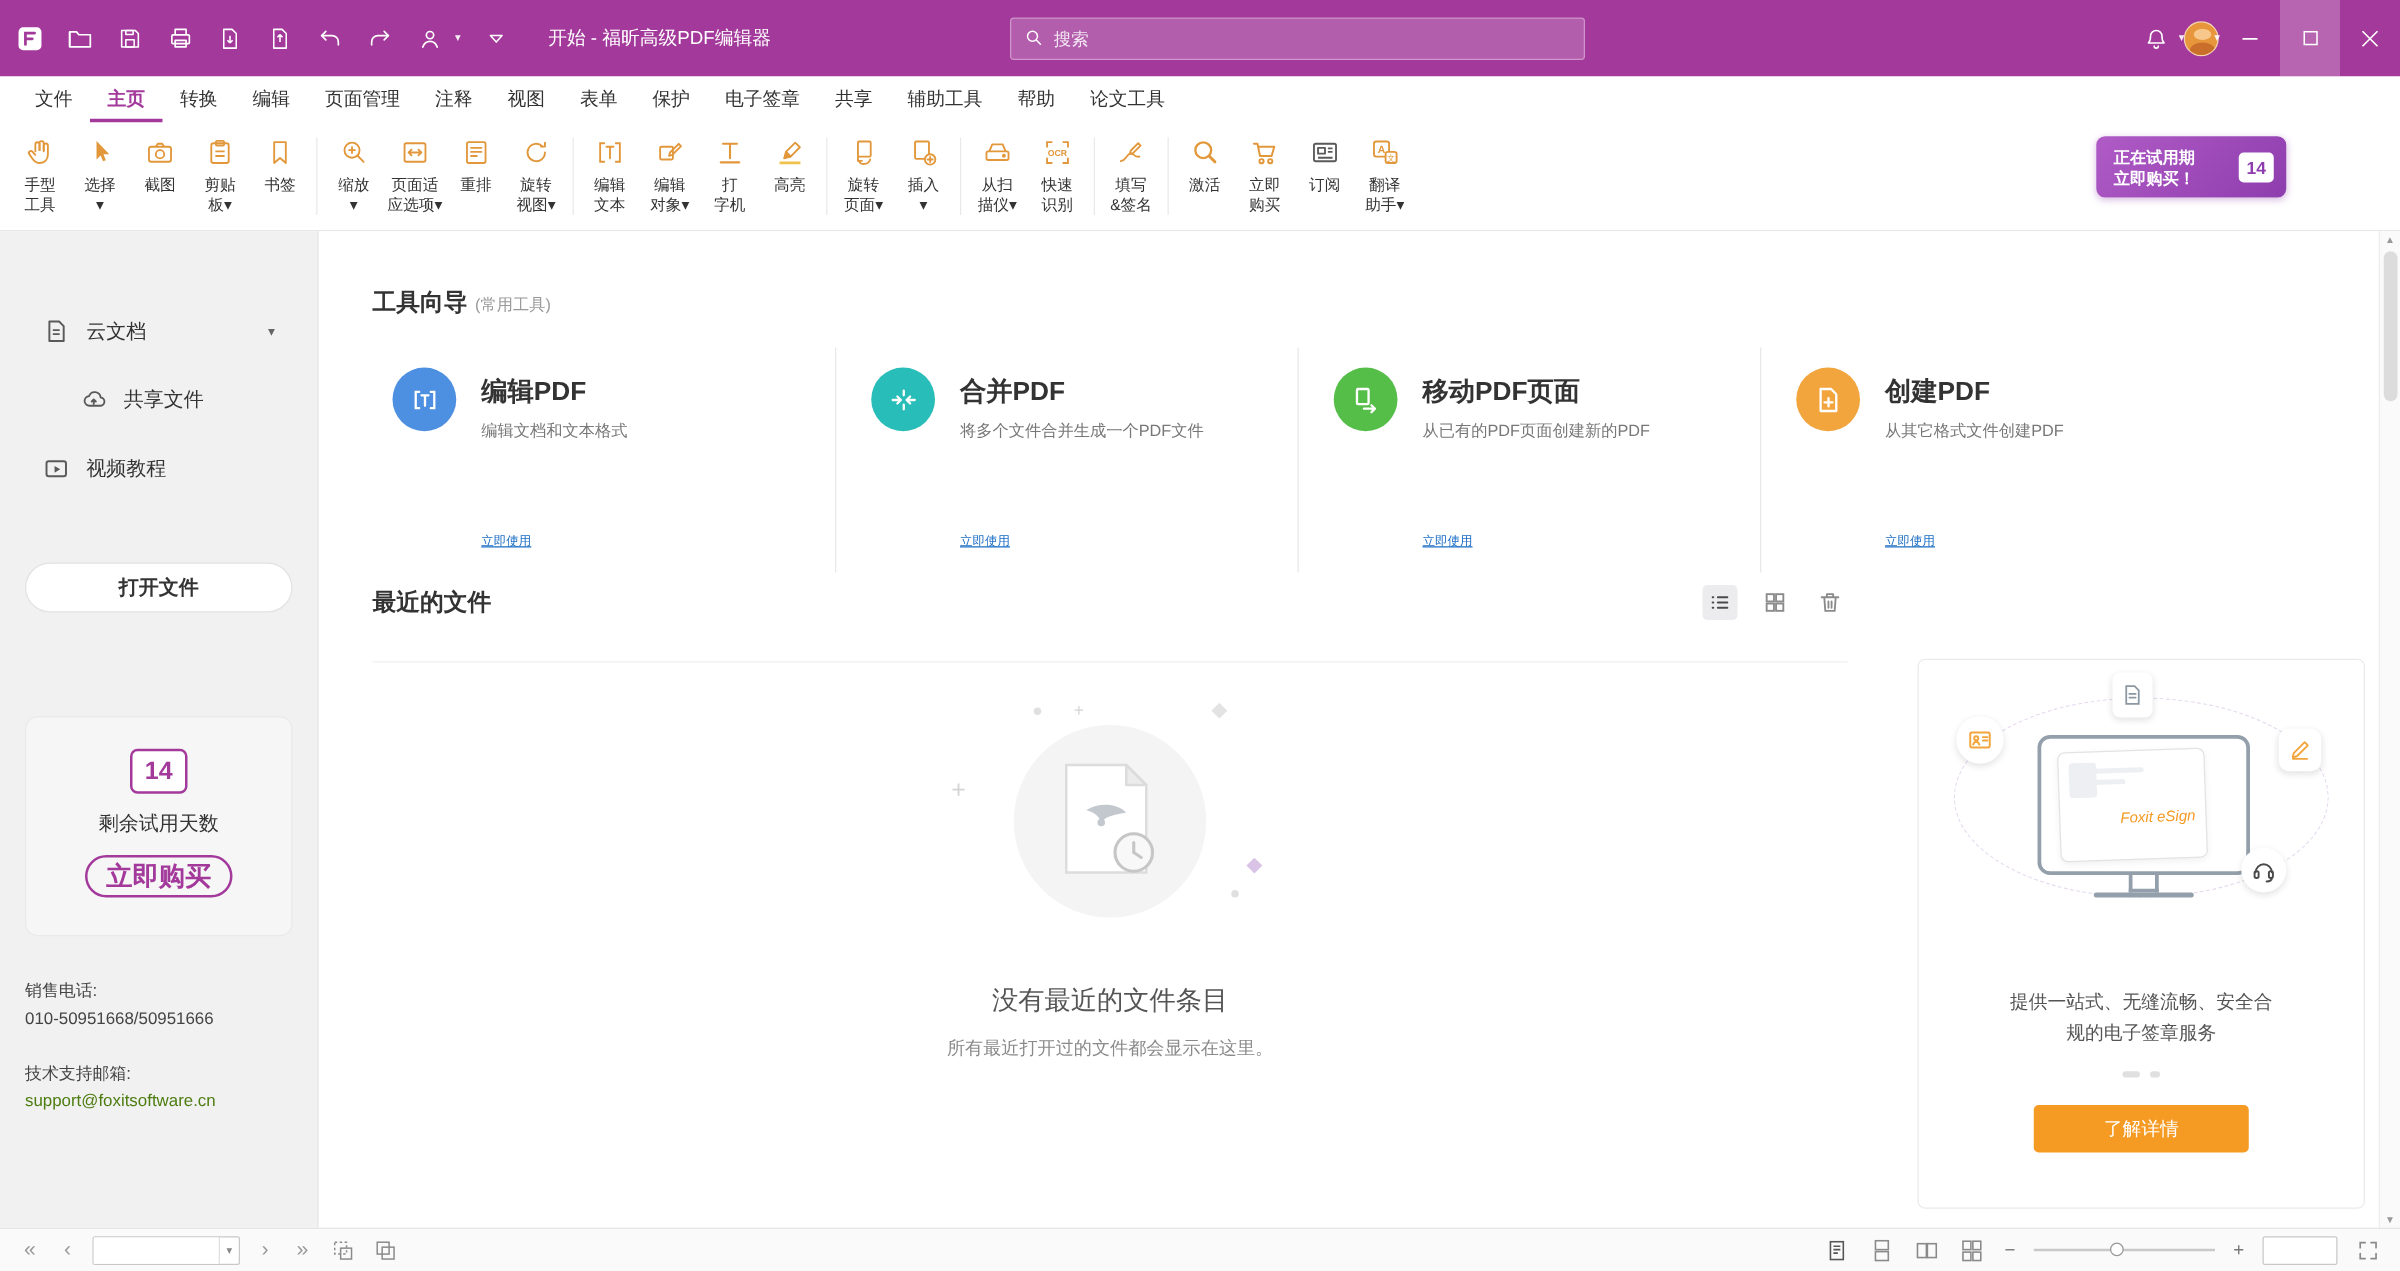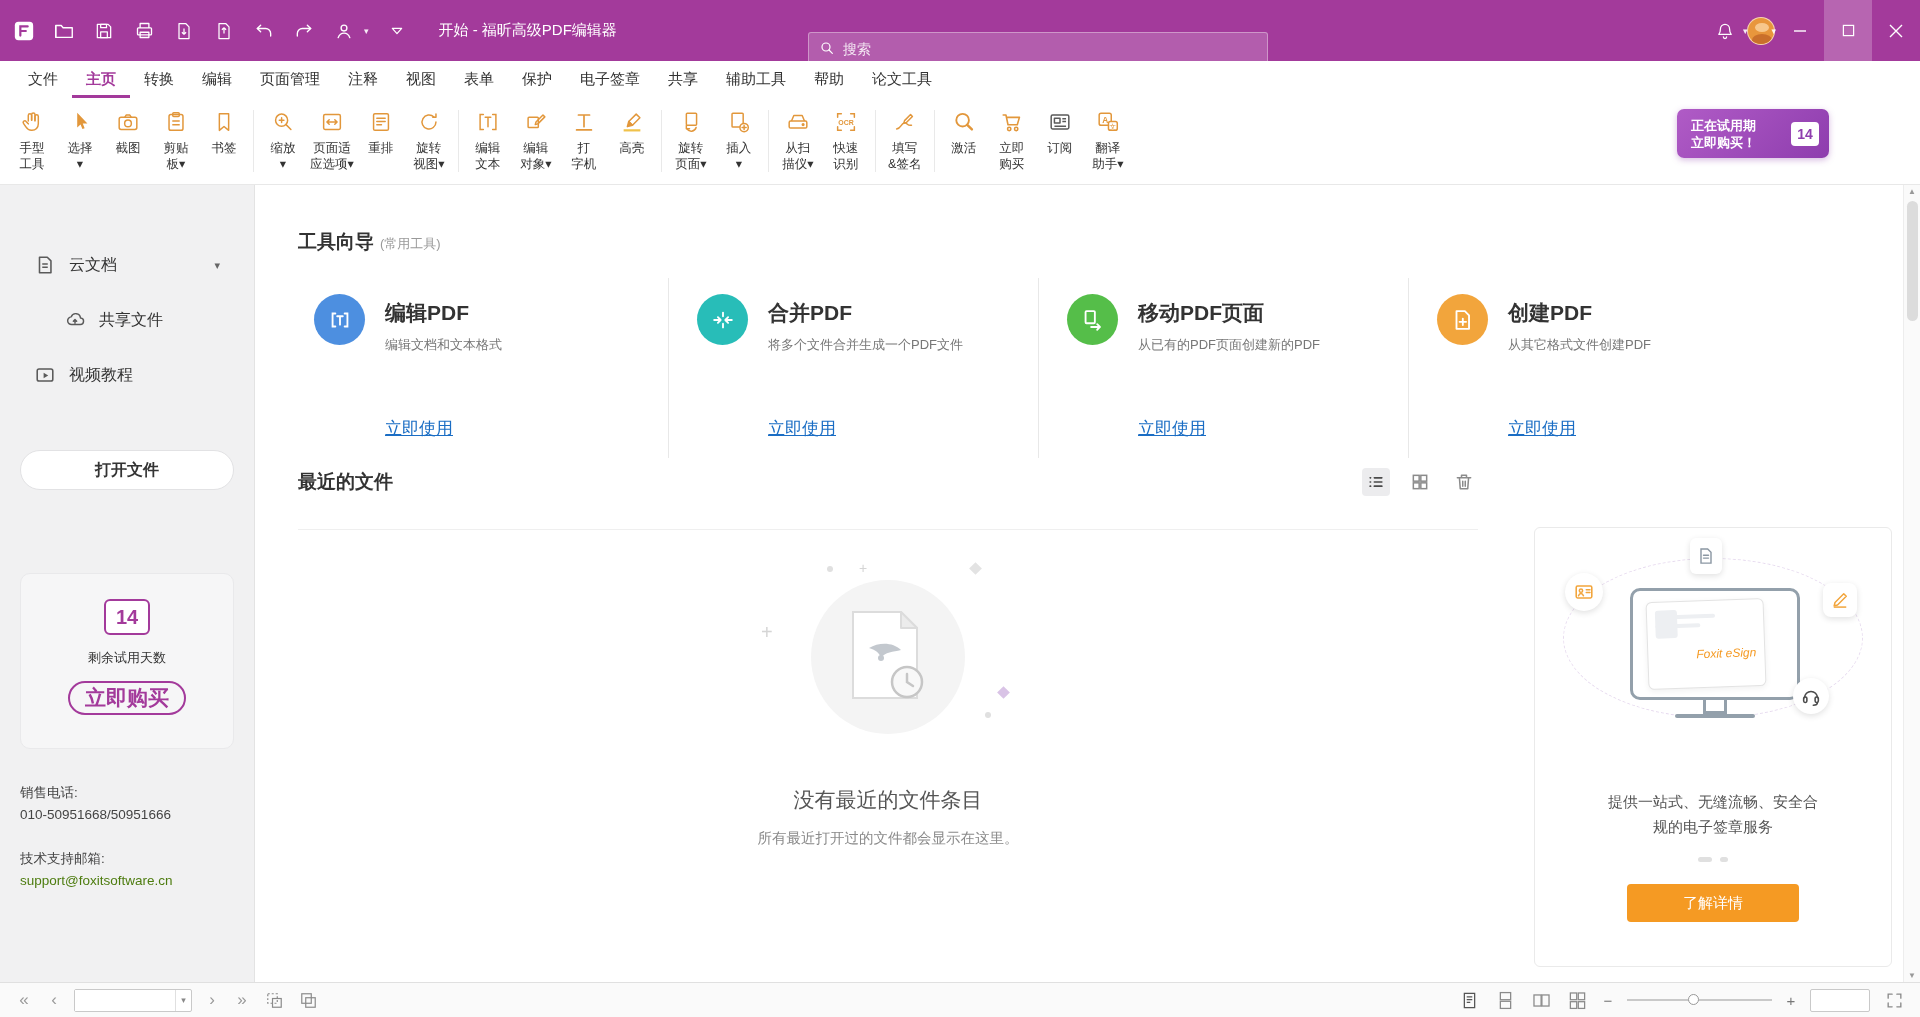--- a/index.html
+++ b/index.html
@@ -10,21 +10,21 @@
   }
   .app { position:relative; width:1920px; height:1017px; display:flex; flex-direction:column; background:#fff; }
 
   
   .titlebar { height:61px; background:var(--titlebar,#A33A9B); display:flex; align-items:center; color:#fff; position:relative; flex:0 0 auto; }
   .tb-left { display:flex; align-items:center; gap:16px; padding-left:12px; }
   .tb-ic { width:24px; height:24px; display:flex; align-items:center; justify-content:center; color:#fff; cursor:default; }
   .tb-ic svg { display:block; }
   .tb-caret { font-size:9px; margin-left:-8px; opacity:.9; }
   .tb-title { margin-left:14px; font-size:15px; color:#fff; white-space:nowrap; }
-  .tb-search { position:absolute; left:808px; top:32px; width:460px; height:34px; background:rgba(255,255,255,.18); border:1px solid rgba(255,255,255,.35); border-radius:3px; display:flex; align-items:center; padding:0 10px; gap:8px; }
+  .tb-search { position:absolute; left:808px; top:14px; width:460px; height:34px; background:rgba(255,255,255,.18); border:1px solid rgba(255,255,255,.35); border-radius:3px; display:flex; align-items:center; padding:0 10px; gap:8px; }
   .tb-search input { flex:1; background:transparent; border:none; outline:none; color:#fff; font-size:14px; font-family:inherit; }
   .tb-search input::placeholder { color:rgba(255,255,255,.85); }
   .tb-right { position:absolute; right:0; top:0; height:61px; display:flex; align-items:center; }
   .tb-right .tb-ic { margin-right:14px; }
   .avatar { width:28px; height:28px; border-radius:50%; background:#E8963C; border:1px solid rgba(255,255,255,.6); position:relative; overflow:hidden; margin-right:4px; }
   .avatar::after { content:""; position:absolute; left:7px; top:5px; width:14px; height:9px; border-radius:50%; background:#F7C78C; }
   .avatar::before { content:""; position:absolute; left:4px; top:16px; width:20px; height:12px; border-radius:50% 50% 0 0; background:#C96F2B; }
   .winbtn { width:48px; height:61px; display:flex; align-items:center; justify-content:center; color:#fff; }
   .winbtn.max { background:rgba(255,255,255,.22); }
 
@@ -50,42 +50,42 @@
   .side-nav { margin-top:58px; display:flex; flex-direction:column; gap:11px; }
   .side-item { height:44px; display:flex; align-items:center; gap:13px; padding:0 14px; border-radius:6px; font-size:16px; color:#333; cursor:default; position:relative; }
   .side-item .sicon { width:22px; height:22px; color:#5A5A5A; display:flex; align-items:center; justify-content:center; }
   .side-item.active { background:#E4E2E6; color:var(--accent,#A33A9B); font-weight:bold; }
   .side-item.active .sicon { color:var(--accent,#A33A9B); }
   .side-item.indent { padding-left:44px; }
   .side-item .row-caret { position:absolute; right:14px; font-size:11px; color:#666; }
   .open-file-btn { margin-top:53px; height:40px; background:#fff; border:1px solid #E2E2E4; border-radius:20px; width:100%; font-size:16px; font-weight:bold; color:#333; display:flex; align-items:center; justify-content:center; cursor:default; font-family:inherit; }
   .trial-box { margin-top:83px; height:176px; background:#F6F6F7; border:1px solid #E9E9EB; border-radius:10px; display:flex; flex-direction:column; align-items:center; padding-top:25px; }
   .trial-days { width:46px; height:36px; background:#fff; border:2px solid var(--accent,#A33A9B); border-radius:6px; color:var(--accent,#A33A9B); font-size:20px; font-weight:bold; display:flex; align-items:center; justify-content:center; }
-  .trial-label { margin-top:14px; font-size:13px; color:#333;font-family:Liberation Mono, monospace; }
+  .trial-label { margin-top:14px; font-size:16px; color:#333;font-family:Liberation Mono, monospace; }
   .trial-buy { margin-top:14px; width:118px; height:34px; background:#F6F6F7; border:2px solid var(--accent,#A33A9B); border-radius:18px; color:var(--accent,#A33A9B); font-size:21px; font-weight:bold; display:flex; align-items:center; justify-content:center; cursor:default; font-family:inherit; }
   .contact { margin-top:33px; font-size:13.5px; color:#444; line-height:22px; }
   .contact .block + .block { margin-top:22px; }
   .contact a { color:#4d7c0f; text-decoration:none; }
 
   
   .main { flex:1; position:relative; background:#fff; overflow:hidden; }
   .wizard-title { position:absolute; left:43px; top:44px; font-size:19px; font-weight:bold; color:#333; }
   .wizard-note { font-size:13px; font-weight:normal; color:#999; margin-left:6px; }
   .cards { position:absolute; left:43px; top:93px; width:1480px; display:grid; grid-template-columns:repeat(4,1fr); }
   .card { padding:16px 10px 0 16px; position:relative; min-height:180px; cursor:default; }
   .card + .card { border-left:1px solid #E8E8E8; padding-left:28px; }
   .card-top { display:flex; gap:20px; }
   .card-icon { width:51px; height:51px; border-radius:50%; display:flex; align-items:center; justify-content:center; color:#fff; flex:0 0 auto; }
   .card-icon.edit { background:var(--card-edit,#4D8FE0); }
   .card-icon.merge { background:var(--card-merge,#28BDB8); }
   .card-icon.move { background:var(--card-move,#55BE49); }
   .card-icon.create { background:var(--card-create,#F2A53C); }
   .card-title { font-size:21px; font-weight:bold; color:#333; margin-top:5px; }
   .card-desc { font-size:13px; color:#777; margin-top:9px; }
-  .card-link { position:absolute; left:87px; bottom:18px; font-size:17px; color:var(--link,#1A6DC4); text-decoration:underline; cursor:default; }
+  .card-link { position:absolute; left:87px; bottom:18px; font-size:10px; color:var(--link,#1A6DC4); text-decoration:underline; cursor:default; }
   .card + .card .card-link { left:99px; }
 
   .recent-header { position:absolute; left:43px; top:283px; width:1180px; display:flex; align-items:center; }
   .recent-title { font-size:19px; font-weight:bold; color:#333; }
   .recent-actions { margin-left:auto; display:flex; align-items:center; gap:16px; }
   .ract { width:28px; height:28px; display:flex; align-items:center; justify-content:center; color:#8B8B8B; border-radius:4px; cursor:default; }
   .ract.active { background:#ECECEE; color:#4A4A4A; }
 
   .empty-state { position:absolute; left:43px; top:344px; width:1180px; border-top:1px solid #EFEFEF; text-align:center; padding-top:30px; }
   .illus { position:relative; width:230px; height:200px; margin:0 auto; }

